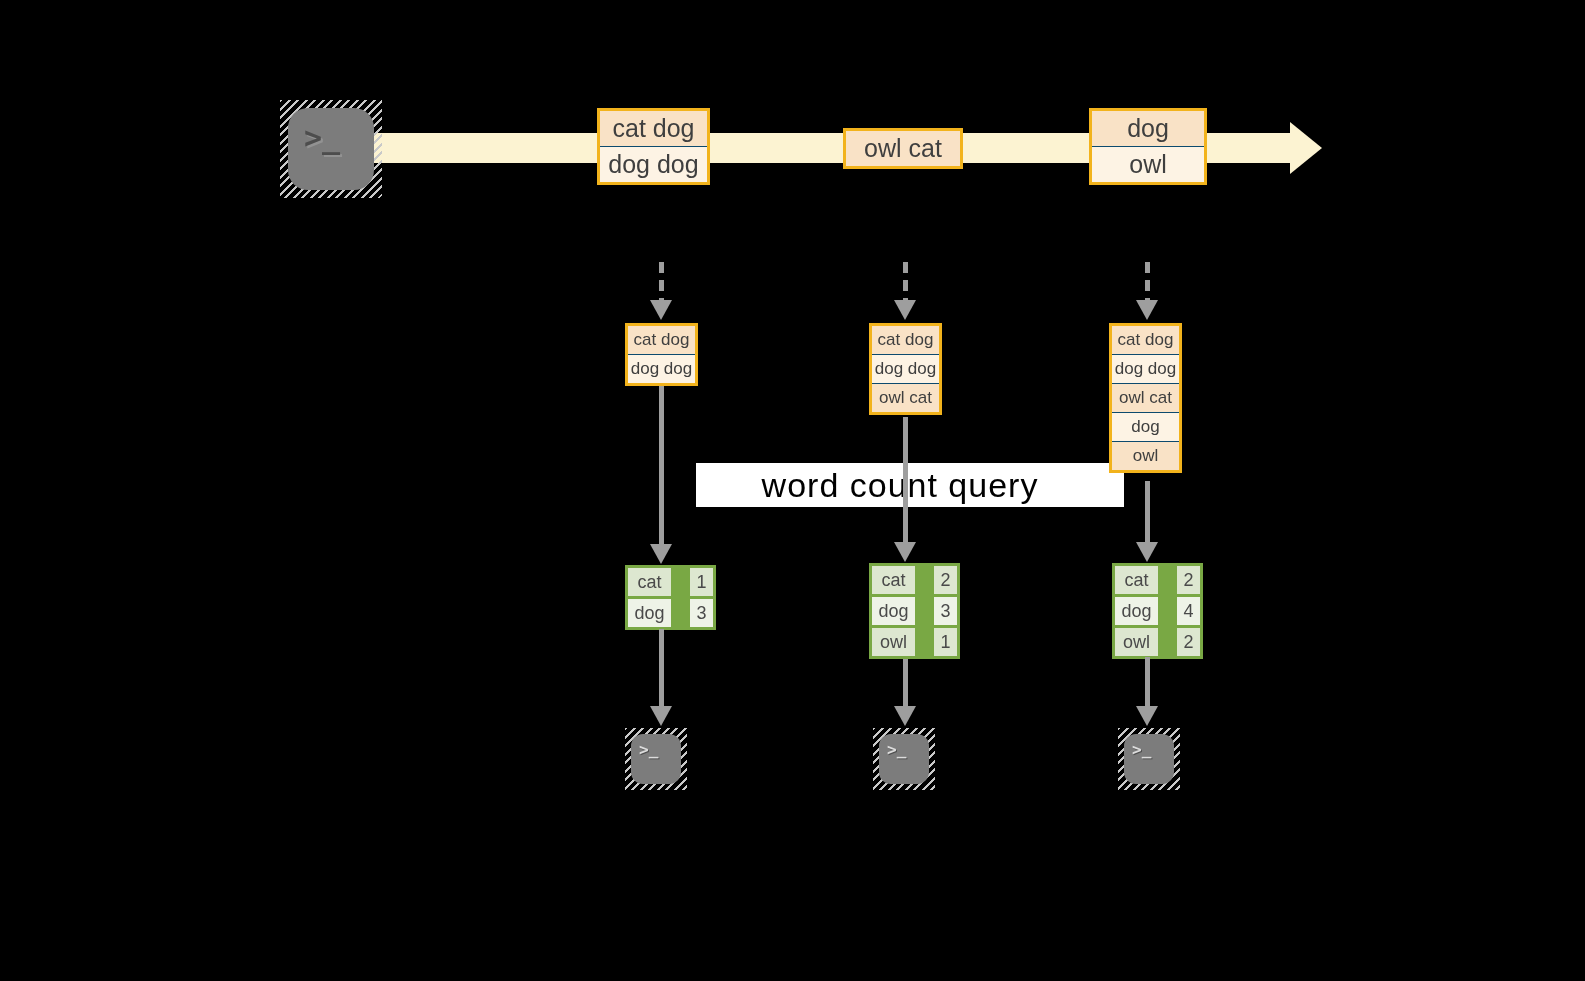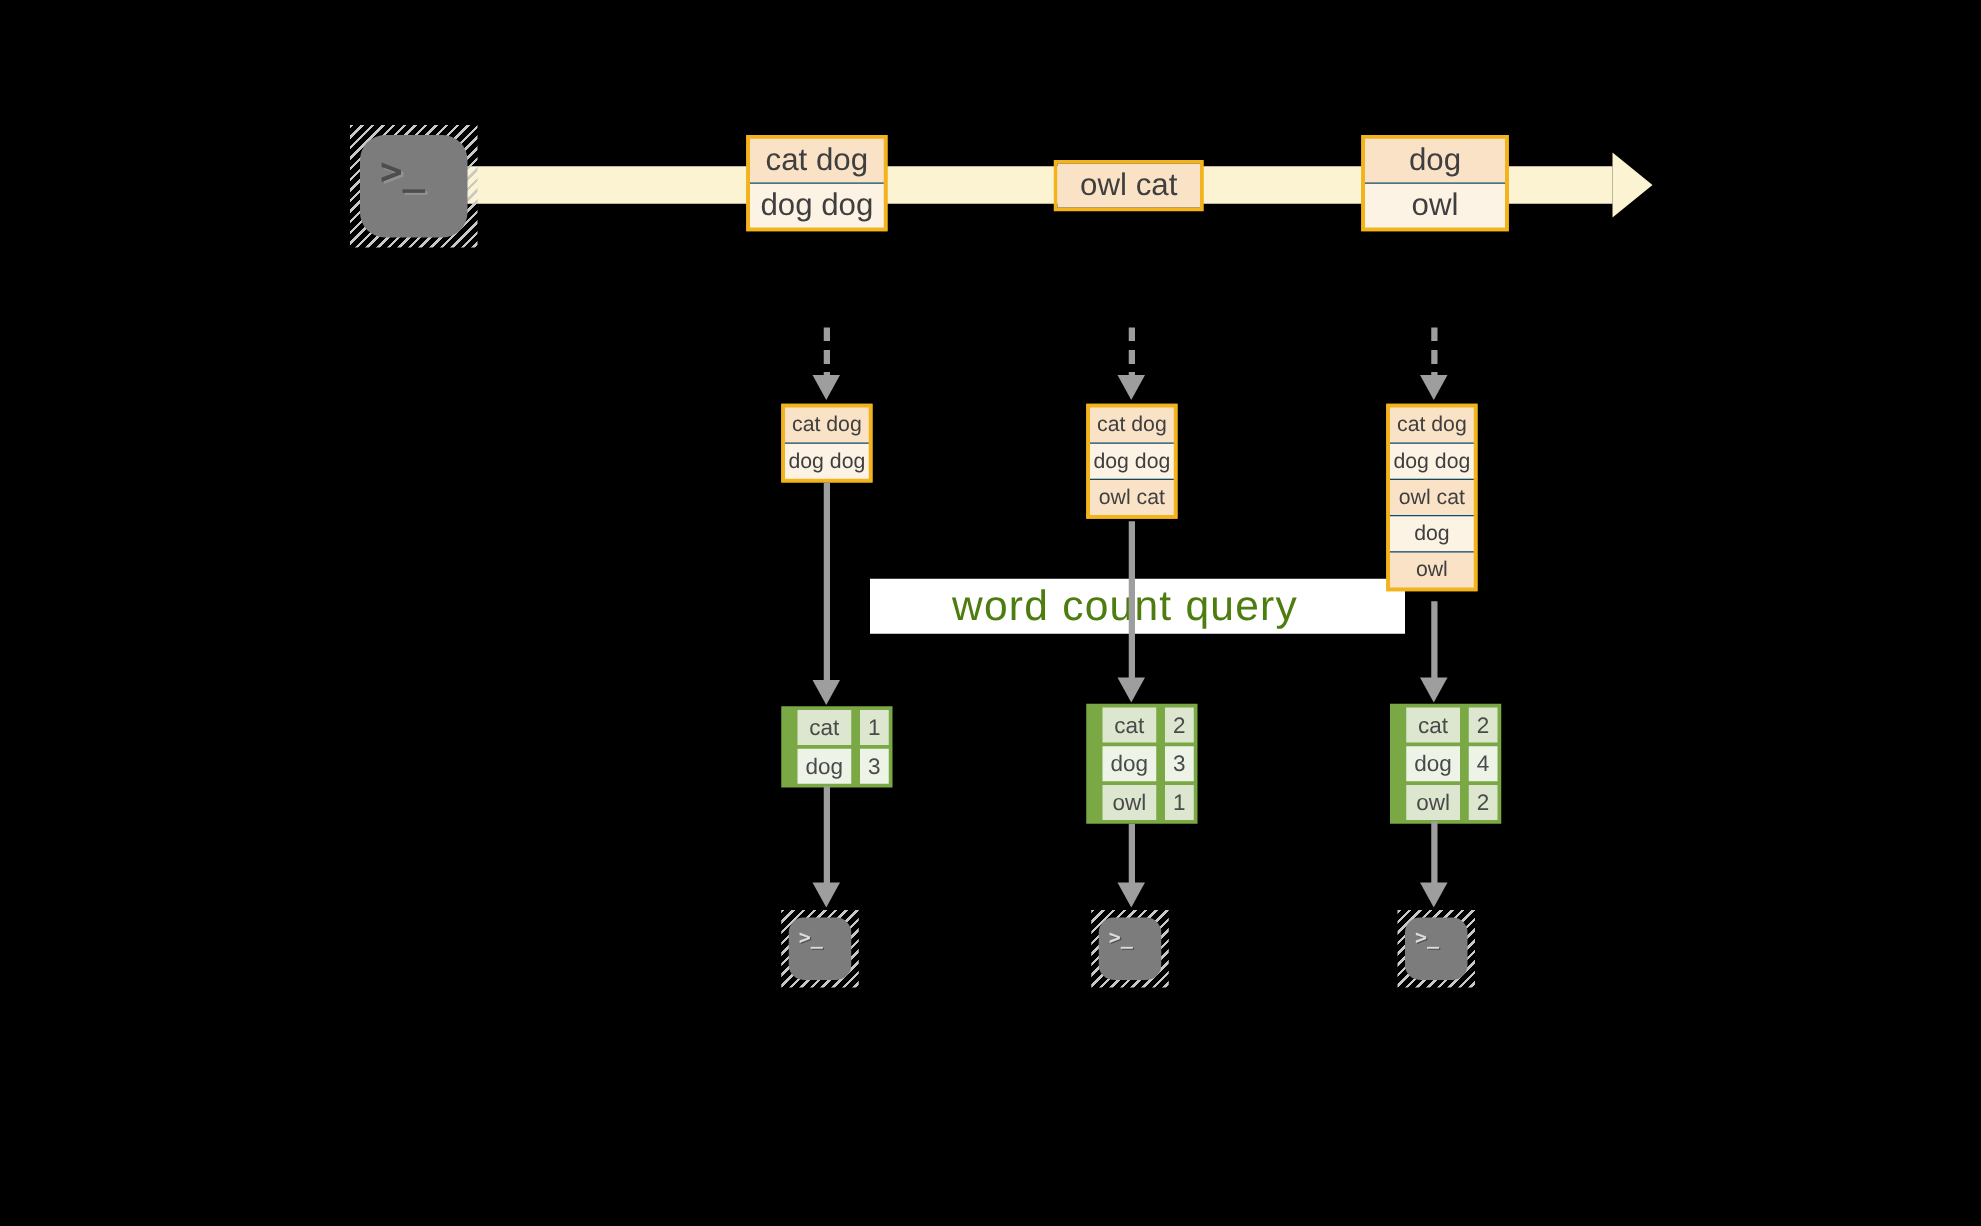--- a/index.html
+++ b/index.html
@@ -23,34 +23,34 @@
   .ev2{left:843px;top:128px;width:120px;}
   .ev3{left:1089px;top:108px;width:118px;}
   .stack .orow{height:28px;font-size:17px;}
   .st1{left:625px;top:323px;width:73px;}
   .st2{left:869px;top:323px;width:73px;}
   .st3{left:1109px;top:323px;width:73px;}
 
   
   .query{position:absolute;left:696px;top:463px;width:428px;height:44px;background:#ffffff;z-index:1;
          display:flex;align-items:center;justify-content:center;padding-right:20px;box-sizing:border-box;
-         font-size:34px;color:#4d7c0f;letter-spacing:1px;}
+         font-size:34px;color:#000000;letter-spacing:1px;}
 
   
   .vline{position:absolute;width:5px;background:#9e9e9e;z-index:3;}
   .dline{position:absolute;width:5px;z-index:3;
          background:repeating-linear-gradient(180deg,#9e9e9e 0 11px,transparent 11px 18px);}
   .ah{position:absolute;width:0;height:0;z-index:3;
       border-left:11px solid transparent;border-right:11px solid transparent;
       border-top:20px solid #9e9e9e;}
 
   
   .gtable{position:absolute;z-index:2;background:#79a844;padding:3px;
           display:flex;flex-direction:column;gap:3px;}
-  .grow{display:flex;gap:7px;margin-left:10px;}
+  .grow{display:flex;gap:19px;}
   .gcell{height:28px;display:flex;align-items:center;justify-content:center;
          font-size:18px;color:#4a4a4a;background:#dde7d0;}
   .grow:nth-child(even) .gcell{background:#eef3e7;}
   .gcell.word{width:43px;}
   .gcell.num{width:23px;}
   .gt1{left:625px;top:565px;}
   .gt2{left:869px;top:563px;}
   .gt3{left:1112px;top:563px;}
 
   

